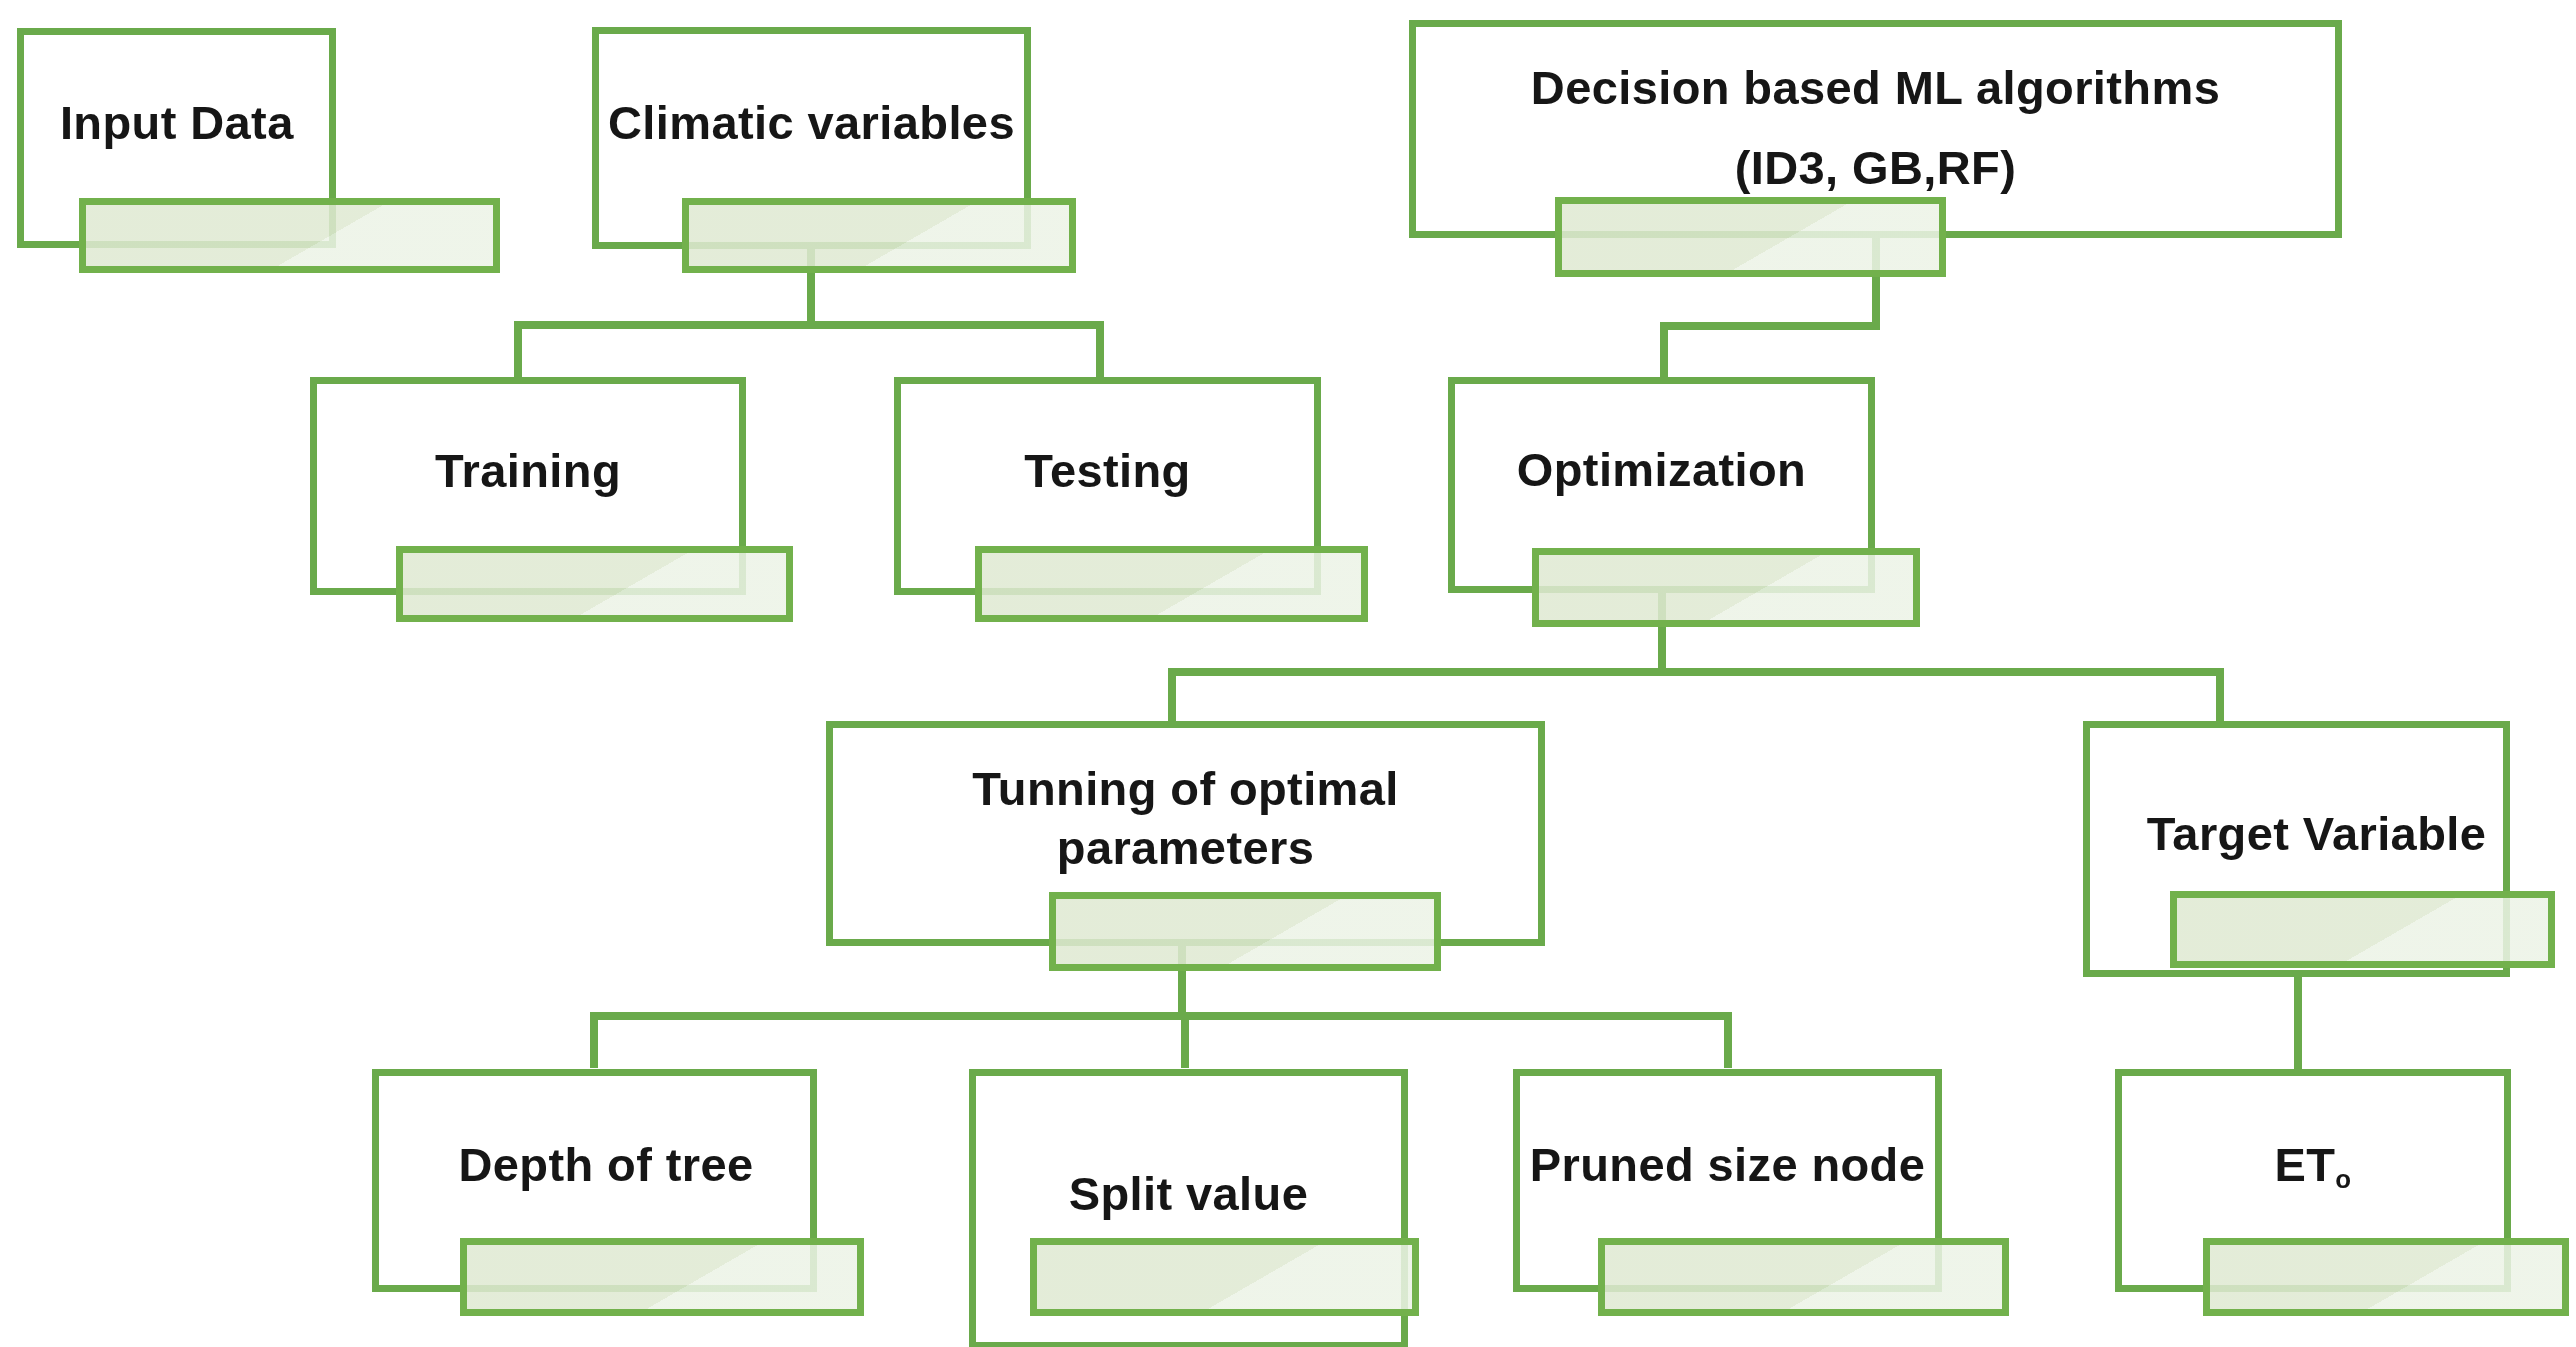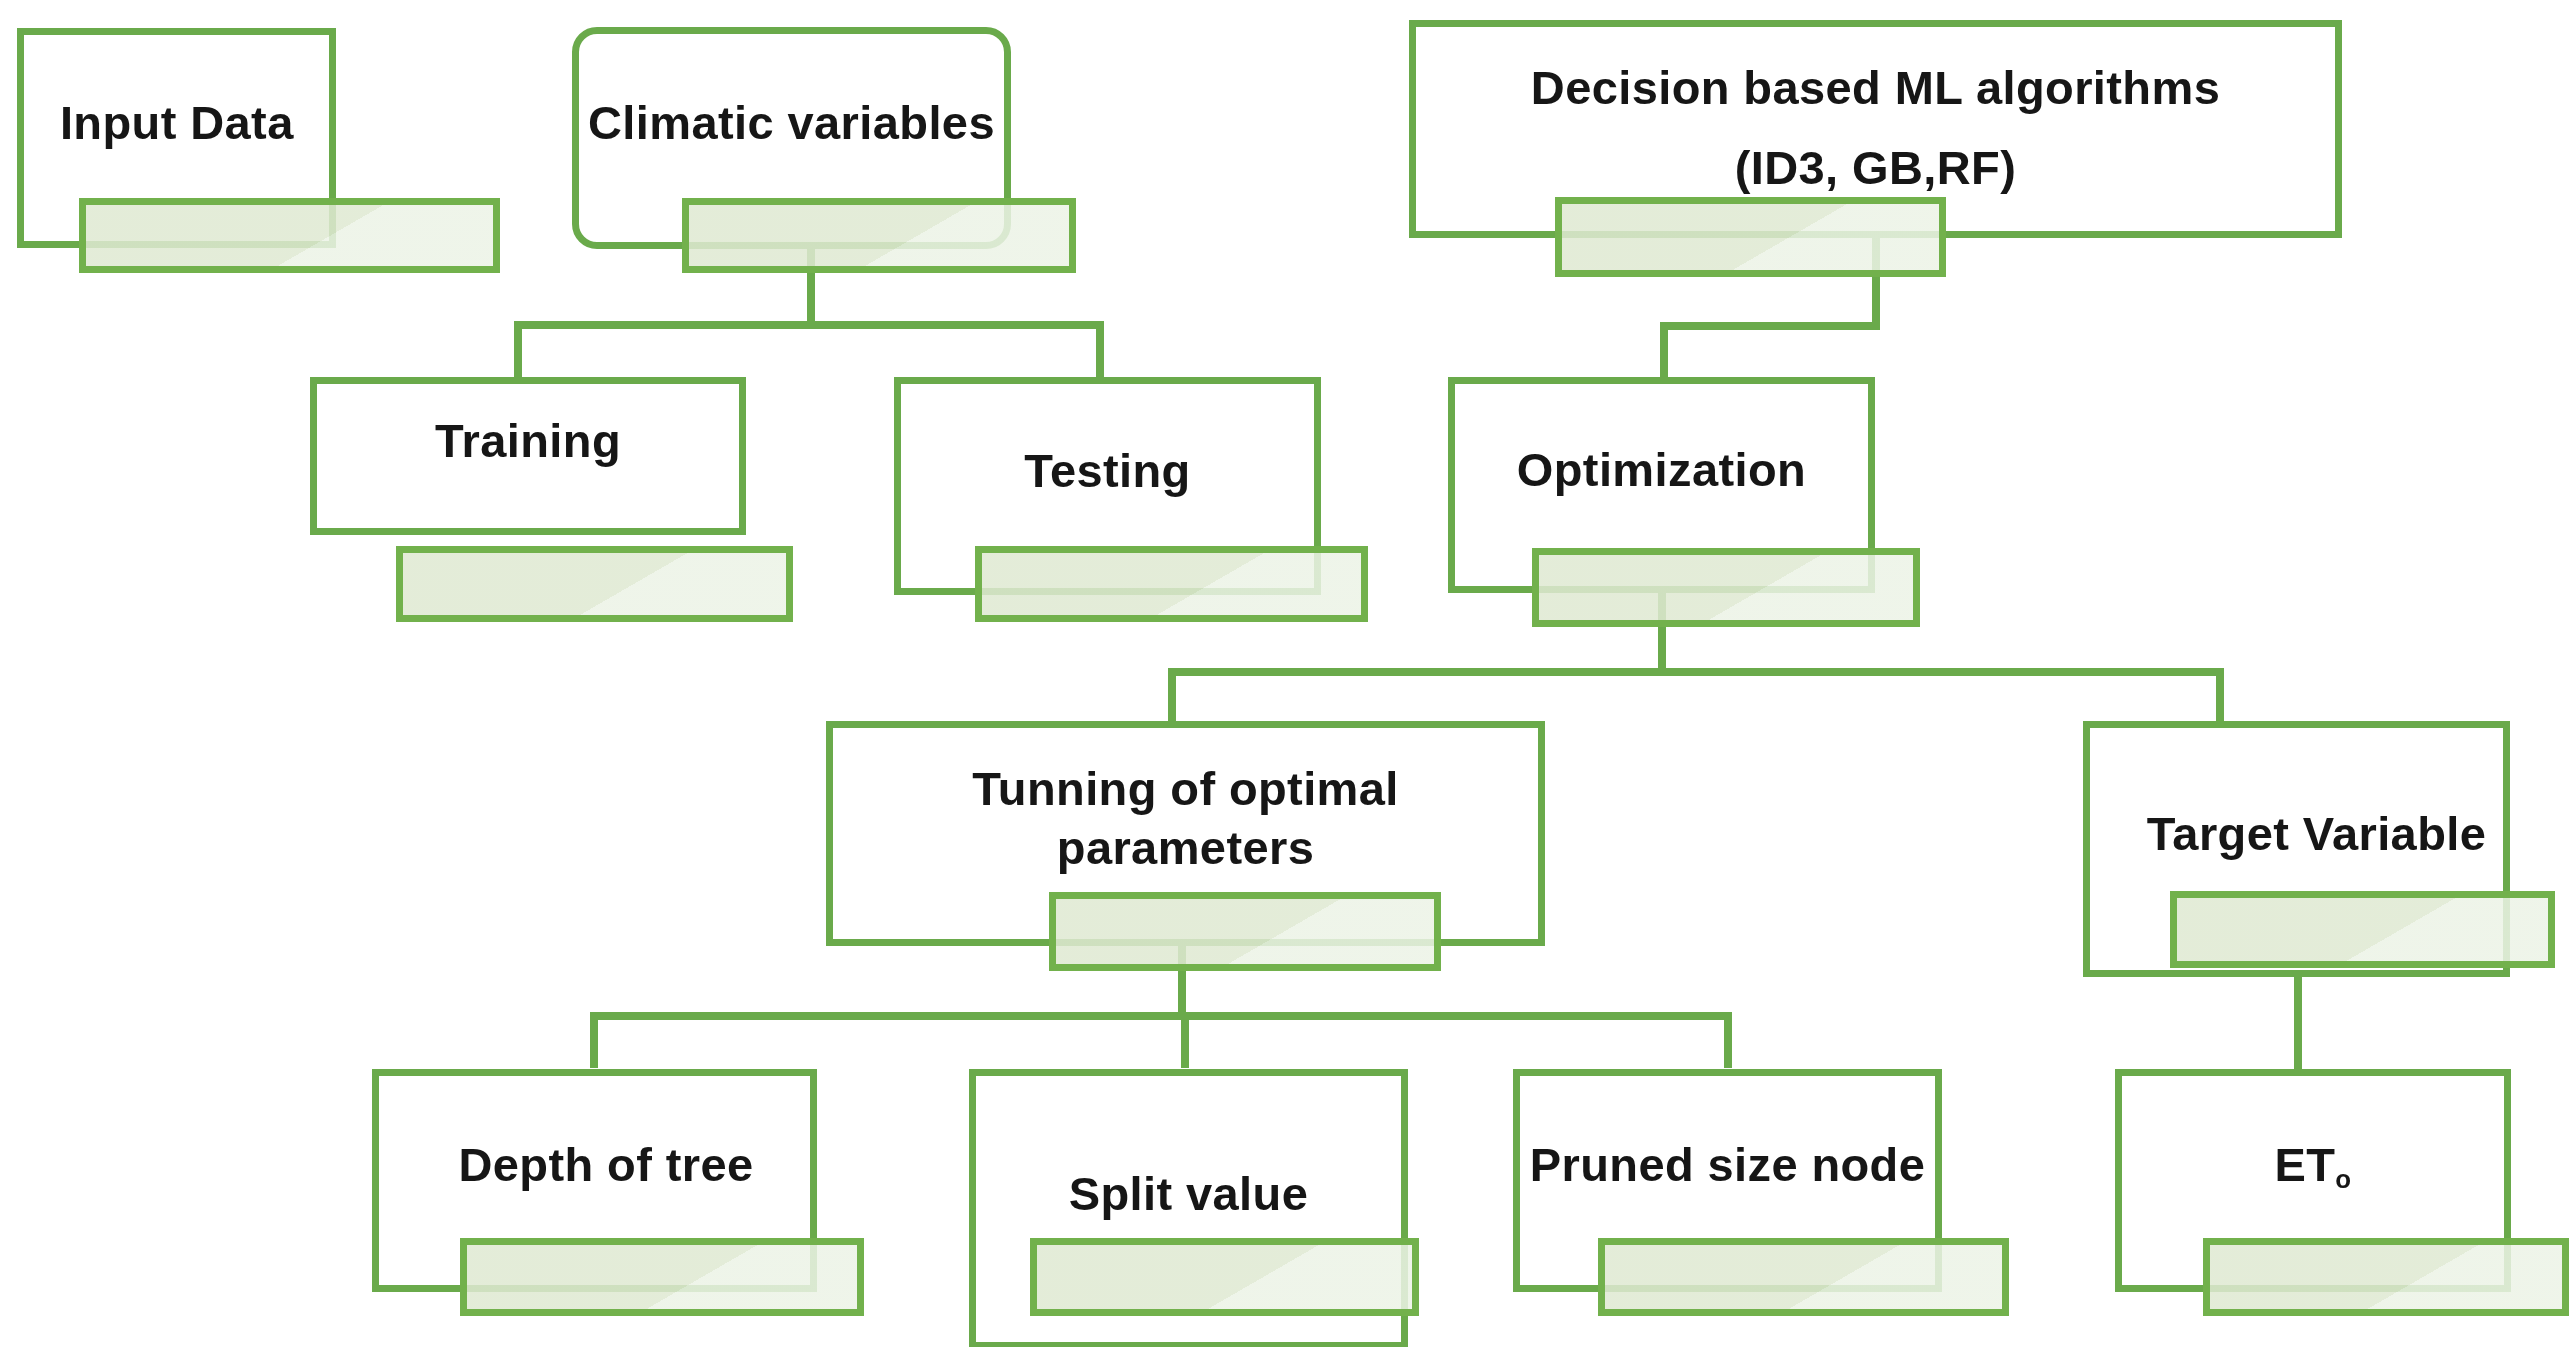--- a/index.html
+++ b/index.html
@@ -90,31 +90,31 @@
   <div class="line" style="left:590px;top:1012px;width:1142px;height:7.5px;"></div>
   <div class="line" style="left:590px;top:1012px;width:7.5px;height:56px;"></div>
   <div class="line" style="left:1181px;top:1012px;width:7.5px;height:56px;"></div>
   <div class="line" style="left:1724px;top:1012px;width:7.5px;height:56px;"></div>
 
   <div class="line" style="left:2294px;top:935px;width:7.5px;height:134px;"></div>
 
   <div class="box" style="left:17.3px;top:28px;width:319px;height:220px;">
     <span class="label">Input Data</span>
   </div>
-  <div class="box" style="left:572px;top:27px;width:439px;height:222px;border-radius:25px;">
+  <div class="box" style="left:592px;top:27px;width:439px;height:222px;">
     <span class="label">Climatic variables</span>
   </div>
   <div class="box two-line" style="left:1409px;top:19.5px;width:933px;height:218px;">
     <span class="label-stack">
       <span class="label">Decision based ML algorithms</span>
       <span class="label">(ID3, GB,RF)</span>
     </span>
   </div>
 
-  <div class="box" style="left:310px;top:377px;width:436px;height:158px;">
+  <div class="box" style="left:310px;top:377px;width:436px;height:218px;">
     <span class="label">Training</span>
   </div>
   <div class="box" style="left:894px;top:377px;width:427px;height:218px;">
     <span class="label">Testing</span>
   </div>
   <div class="box" style="left:1448px;top:377px;width:427px;height:216px;">
     <span class="label">Optimization</span>
   </div>
 
   <div class="box" style="left:826px;top:721px;width:719px;height:225px;">

